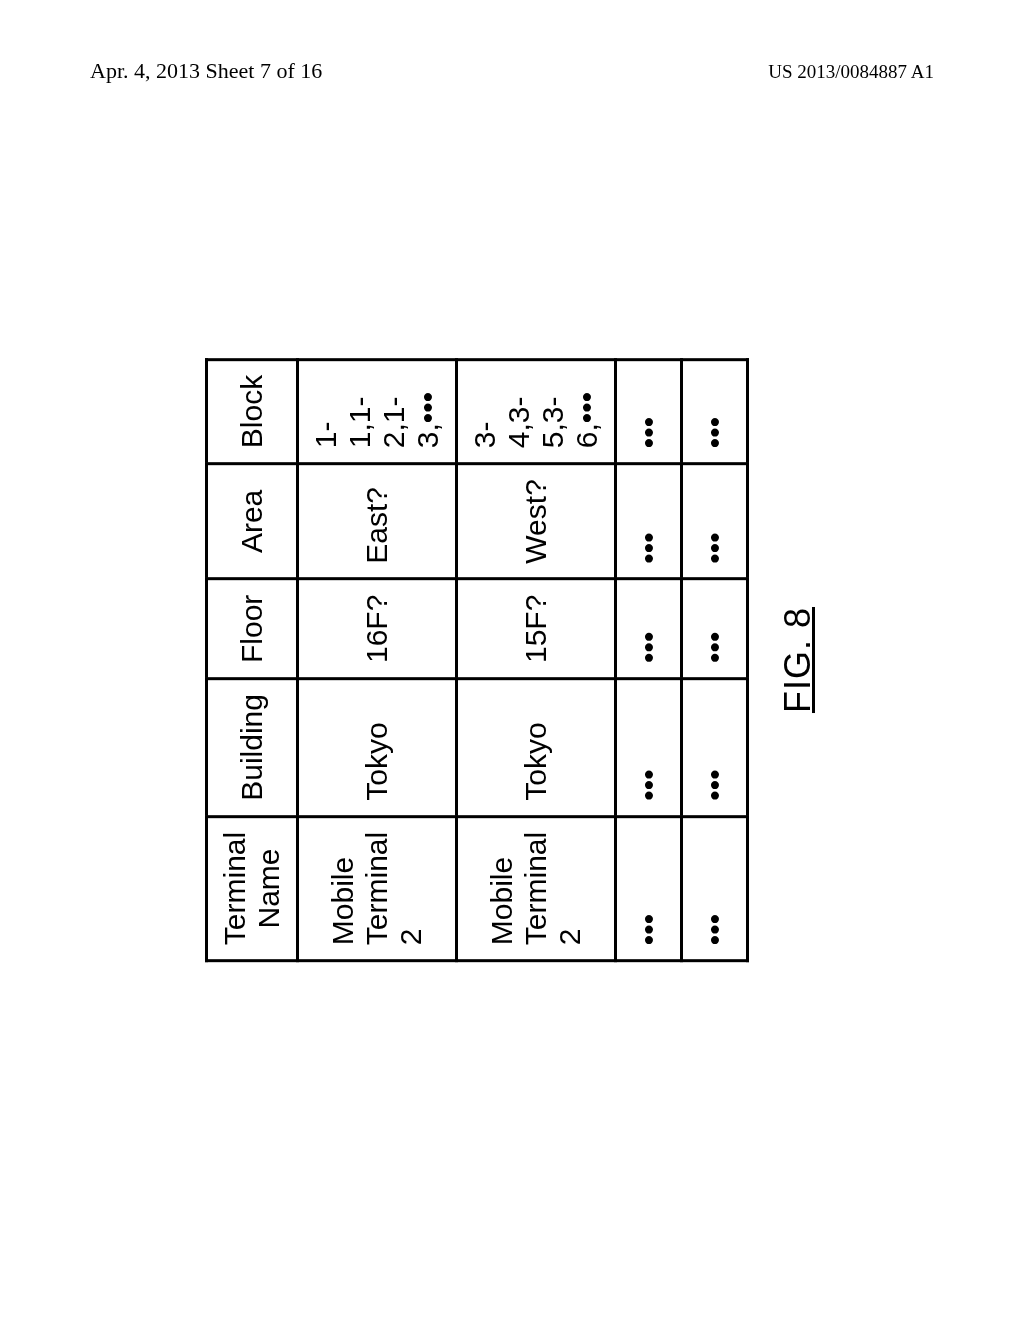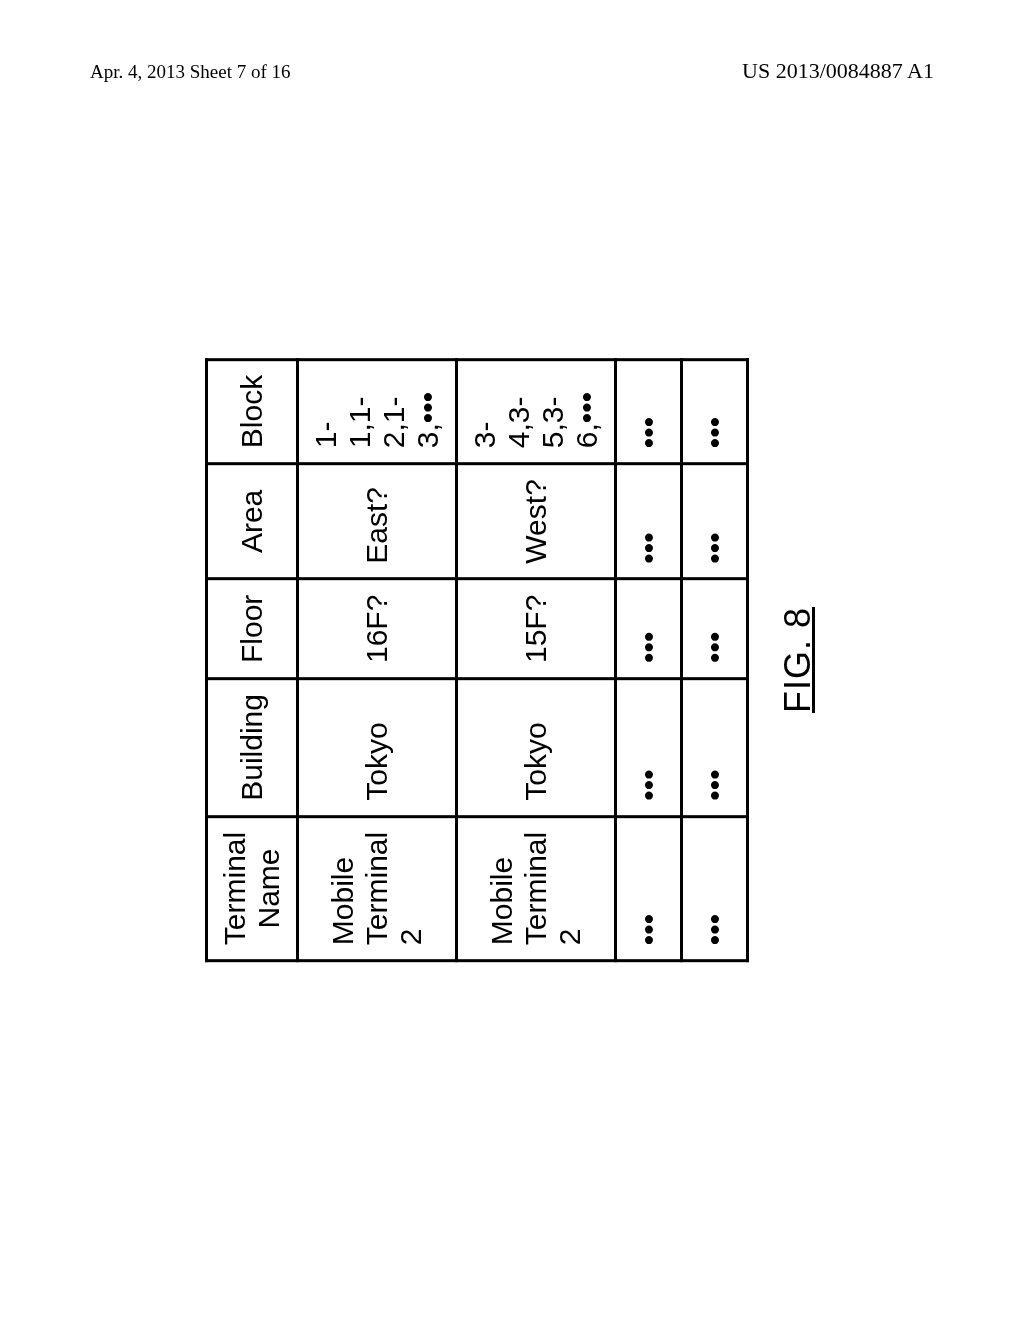--- a/index.html
+++ b/index.html
@@ -22,24 +22,24 @@
     padding: 0 90px;
     display: flex;
     justify-content: space-between;
     align-items: baseline;
   }
   .header-left {
     font-weight: bold;
     font-size: 19px;
   }
   .header-center {
-    font-size: 19px;
+    font-size: 22px;
   }
   .header-right {
-    font-size: 22px;
+    font-size: 19px;
   }
   .figure-wrap {
     position: absolute;
     top: 50%;
     left: 50%;
     transform: translate(-50%, -50%) rotate(-90deg);
     transform-origin: center center;
   }
   .figure-inner {
     display: flex;

